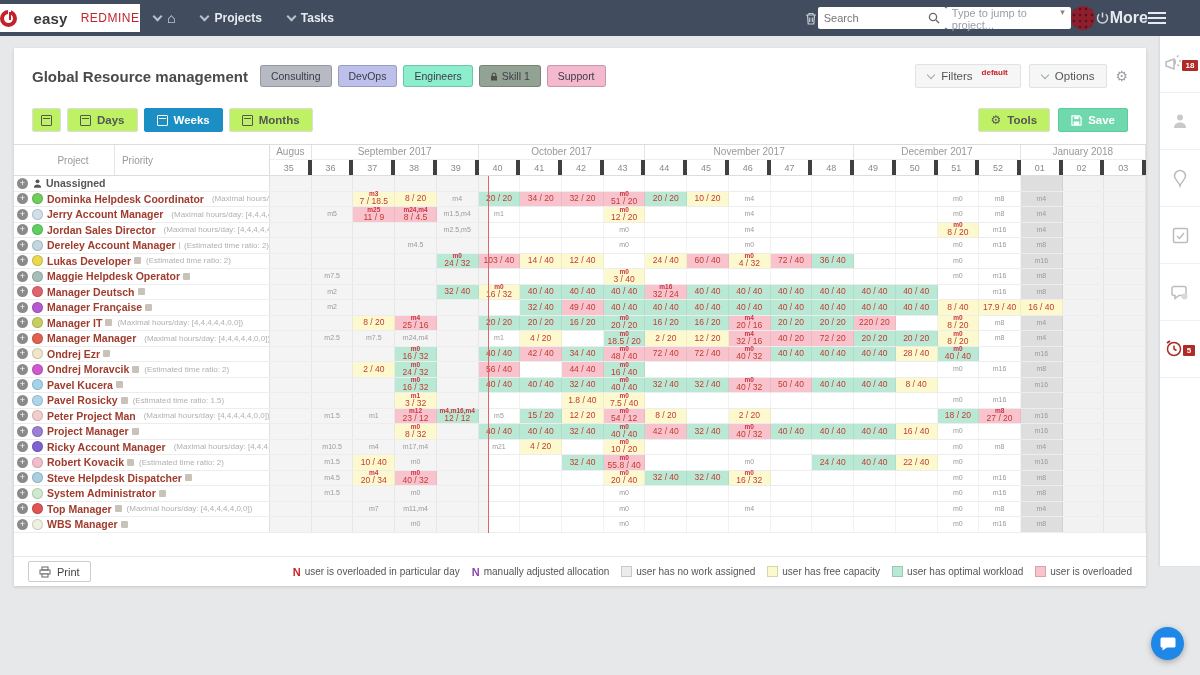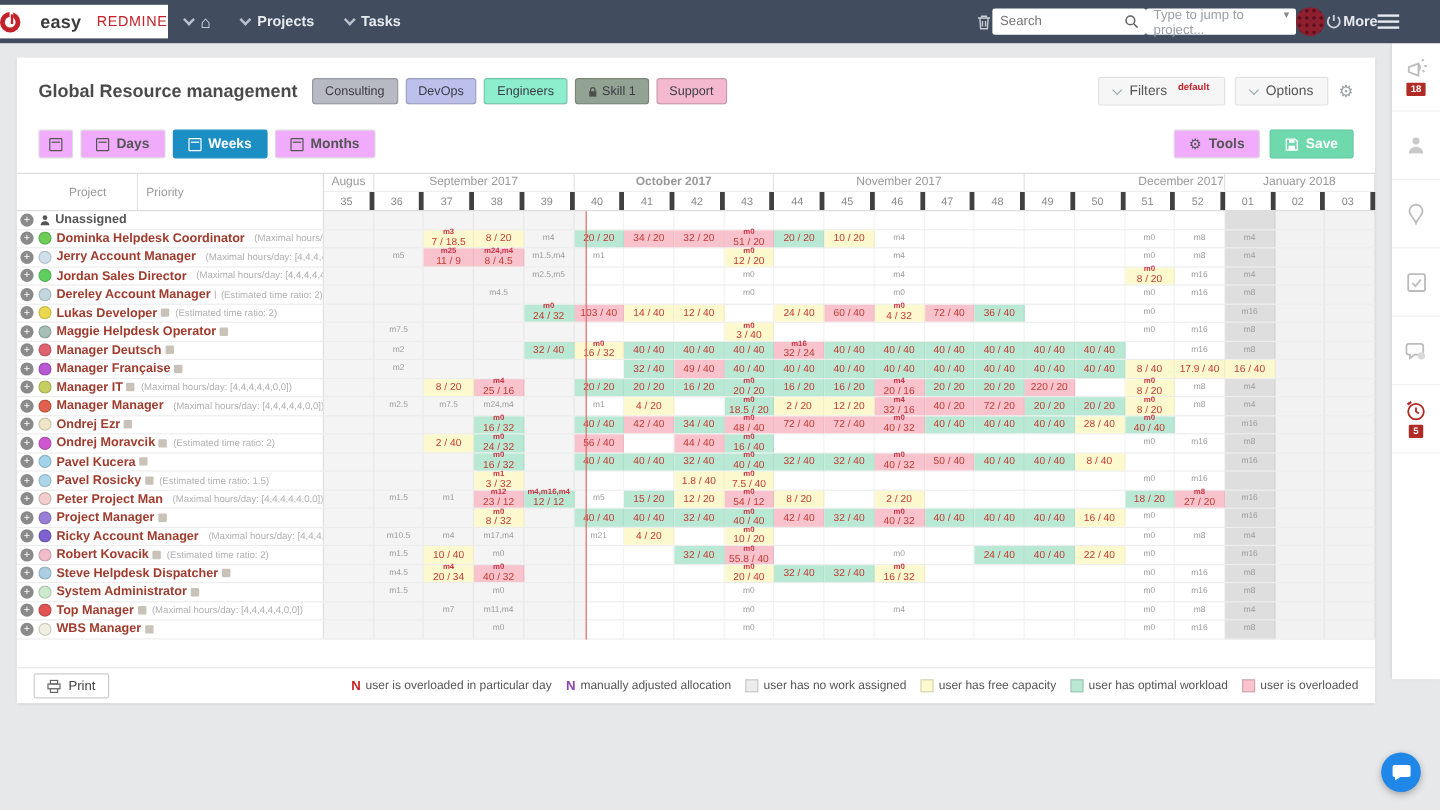--- a/index.html
+++ b/index.html
@@ -24,28 +24,28 @@
   .nav-right { margin-left:auto; display:flex; align-items:center; padding-right:34px; }
   .icon-btn { display:flex; align-items:center; justify-content:center; cursor:pointer; }
   .search-box { width:128px; height:22px; background:#fff; border-radius:2px; display:flex; align-items:center; padding:0 6px; }
   .search-box input { border:none; outline:none; flex:1; font-size:11px; color:#444; width:90px;
     font-family:"Liberation Sans",sans-serif; }
   .jump-box { width:125px; height:22px; background:#fff; border-radius:2px; display:flex; align-items:flex-start;
     padding:0 6px; color:#9aa0a6; font-size:11px; cursor:pointer; }
   .jump-box .caret { margin-left:auto; color:#888; font-size:9px; }
   .nav-avatar { width:24px; height:24px; border-radius:50%; background:#8e1f2e;
     background-image:radial-gradient(#5c0f1d 1.5px, transparent 1.6px); background-size:6px 6px; cursor:pointer; }
-  .more-label { color:#e7eaee; font-size:12px; font-weight:bold; cursor:pointer; }
+  .more-label { color:#e7eaee; font-size:16px; font-weight:bold; cursor:pointer; }
   .burger { width:18px; cursor:pointer; }
   .burger div { height:2px; background:#e7eaee; margin:3px 0; }
 
   
   .side-rail { position:absolute; right:0; top:36px; width:40px; height:530px; background:#fff;
     box-shadow:-1px 0 2px rgba(0,0,0,0.08); z-index:20; }
-  .rail-cell { height:57px; display:flex; flex-direction:column; align-items:center; justify-content:center;
+  .rail-cell { height:57px; display:flex; flex-direction:row; align-items:center; justify-content:center;
     border-bottom:1px solid #f0f0f0; cursor:pointer; position:relative; }
   .rail-cell svg { stroke:#bcbcbc; fill:none; stroke-width:1.5; }
   .rail-badge { margin-top:2px; background:#b02a26; color:#fff; font-size:8px; font-weight:bold;
     padding:1px 4px; border-radius:1px; line-height:9px; }
 
   
   .card { position:absolute; left:14px; top:48px; width:1132px; height:538px; background:#fff;
     box-shadow:0 1px 3px rgba(0,0,0,0.15); }
 
   .title-row { display:flex; align-items:center; padding:16px 18px 6px 18px; }
@@ -54,21 +54,21 @@
   .tag { font-size:10.5px; padding:4px 10px; border-radius:3px; color:#3c3c46; display:flex; gap:4px; align-items:center; cursor:pointer; }
   .title-actions { margin-left:auto; display:flex; align-items:center; gap:8px; }
   .soft-btn { background:#f6f6f6; border:1px solid #e2e2e2; border-radius:2px; height:24px;
     display:flex; align-items:center; gap:7px; padding:0 12px; font-size:11.5px; color:#555; cursor:pointer; }
   .soft-btn .chev2 { width:6px; height:6px; border-left:1.5px solid #9aa; border-bottom:1.5px solid #9aa; transform:rotate(-45deg); margin-top:-2px; }
   .badge-default { color:#c3222b; font-size:8px; font-weight:bold; margin-left:2px; position:relative; top:-4px; }
   .gear-glyph { color:#9aa0a6; font-size:14px; cursor:pointer; }
 
   .toolbar-row { display:flex; align-items:center; padding:14px 18px 8px 18px; }
   .tab-btn { height:24px; display:flex; align-items:center; gap:6px; padding:0 12px; font-size:11.5px; font-weight:bold;
-    color:#555; background:#f0abfc; border:1px solid #ddd; border-radius:2px; margin-right:6px; cursor:pointer; }
+    color:#555; background:#bef264; border:1px solid #ddd; border-radius:2px; margin-right:6px; cursor:pointer; }
   .tab-btn.icon-only { padding:0 8px; }
   .tab-btn.active { background:#1b8ec3; border-color:#1b8ec3; color:#fff; }
   .cal-icon { width:11px; height:11px; border:1.5px solid currentColor; border-radius:1px; position:relative; }
   .cal-icon:before { content:""; position:absolute; left:1px; right:1px; top:2px; height:1.5px; background:currentColor; }
   .toolbar-right { margin-left:auto; display:flex; gap:8px; }
   .save-btn { background:#6fd9ad; border:1px solid #5ecb9e; color:#fff; }
 
   
   .grid { position:relative; margin-top:4px; width:1132px; border-top:1px solid #ddd; }
   .grid-head { display:flex; border-bottom:1px solid #ddd; }
@@ -298,23 +298,23 @@
     <div class="grid-head">
       <div class="head-left">
         <div class="head-col c-exp"></div>
         <div class="head-col c-proj">Project</div>
         <div class="head-col c-prio">Priority</div>
       </div>
       <div class="head-right">
         <div class="months-row" id="months-row">
             <div class="month-cell" style="width: 4.7619%;">Augus</div>
             <div class="month-cell" style="width: 19.0476%;">September 2017</div>
-            <div class="month-cell" style="width: 19.0476%; font-weight: bold;">October 2017</div>
+            <div class="month-cell" style="width: 19.0476%;">October 2017</div>
             <div class="month-cell" style="width: 23.8095%;">November 2017</div>
-            <div class="month-cell" style="width: 19.0476%; text-align: right;">December 2017</div>
+            <div class="month-cell" style="width: 19.0476%;">December 2017</div>
             <div class="month-cell" style="width: 14.2857%;">January 2018</div>
           </div>
         <div class="weeks-row" id="weeks-row">
             <div class="week-cell">35</div>
             <div class="week-cell">36</div>
             <div class="week-cell">37</div>
             <div class="week-cell">38</div>
             <div class="week-cell">39</div>
             <div class="week-cell">40</div>
             <div class="week-cell">41</div>

